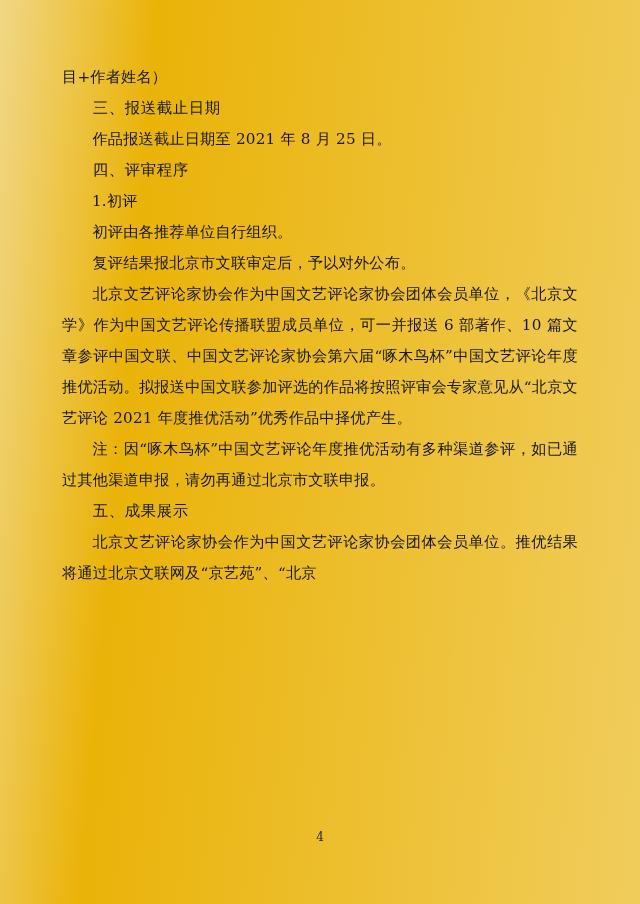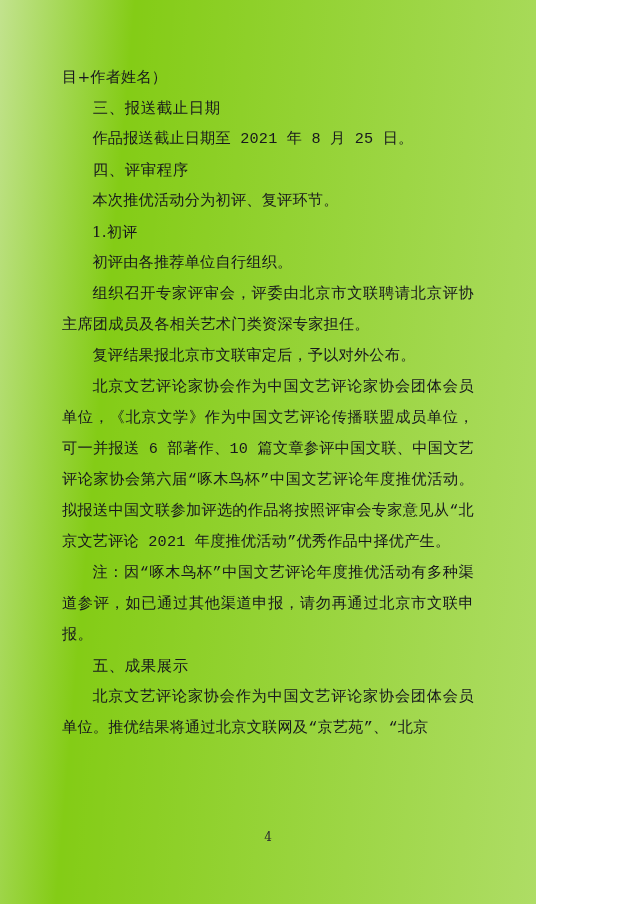--- a/index.html
+++ b/index.html
@@ -10,23 +10,23 @@
     width: 640px;
     height: 904px;
     background: #ffffff;
     font-family: "DejaVu Serif", "Liberation Serif", serif;
     color: #1a1a22;
     overflow: hidden;
   }
   
   .page {
     position: relative;
-    width: 536px;
+    width: 640px;
     height: 904px;
-    background: #84cc16;
+    background: #eab308;
     box-sizing: border-box;
     padding: 62px 62px 40px 62px;
   }
   .page::after {
     content: "";
     position: absolute;
     inset: 0;
     pointer-events: none;
     background: linear-gradient(95deg, rgba(245,245,240,0.55), rgba(255,255,255,0.0) 22%, rgba(252,252,248,0.35));
   }
@@ -38,21 +38,20 @@
     margin: 0;
     font-size: 15.2px;
     line-height: 31px;
     letter-spacing: 0.2px;
     color: #17171d;
     text-align: justify;
     text-justify: inter-ideograph;
   }
   .indent {
     text-indent: 2em;
-    font-family: Liberation Mono, monospace;
   }
   .heading {
     font-weight: normal;
     text-indent: 2em;
     font-size: 15.4px;
     letter-spacing: 0.6px;
   }
   .subheading {
     font-weight: normal;
     text-indent: 2em;
@@ -79,26 +78,24 @@
 
 <div class="page">
   <div class="doc-body">
 
     <p class="first-line">目+作者姓名）</p>
 
     <p class="heading">三、报送截止日期</p>
     <p class="indent">作品报送截止日期至 2021 年 8 月 25 日。</p>
 
     <p class="heading">四、评审程序</p>
-    <p class="indent">本次推优活动分为初评、复评环节。</p>
 
     <p class="subheading">1.初评</p>
     <p class="indent">初评由各推荐单位自行组织。</p>
 
-    <p class="indent">组织召开专家评审会，评委由北京市文联聘请北京评协主席团成员及各相关艺术门类资深专家担任。</p>
 
     <p class="indent">复评结果报北京市文联审定后，予以对外公布。</p>
 
     <p class="indent">北京文艺评论家协会作为中国文艺评论家协会团体会员单位，《北京文学》作为中国文艺评论传播联盟成员单位，可一并报送 6 部著作、10 篇文章参评中国文联、中国文艺评论家协会第六届“啄木鸟杯”中国文艺评论年度推优活动。拟报送中国文联参加评选的作品将按照评审会专家意见从“北京文艺评论 2021 年度推优活动”优秀作品中择优产生。</p>
     <p class="indent">注：因“啄木鸟杯”中国文艺评论年度推优活动有多种渠道参评，如已通过其他渠道申报，请勿再通过北京市文联申报。</p>
 
     <p class="heading">五、成果展示</p>
     <p class="indent">北京文艺评论家协会作为中国文艺评论家协会团体会员单位。推优结果将通过北京文联网及“京艺苑”、“北京</p>
 
   </div>

